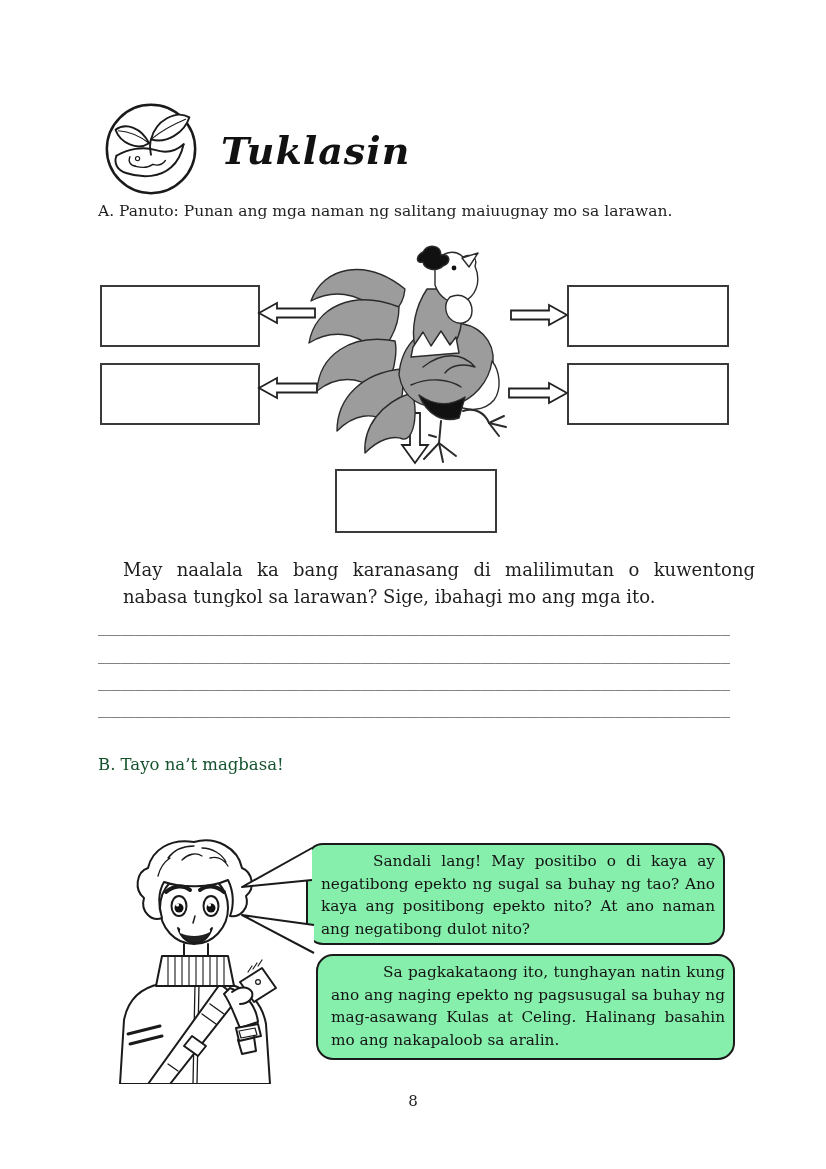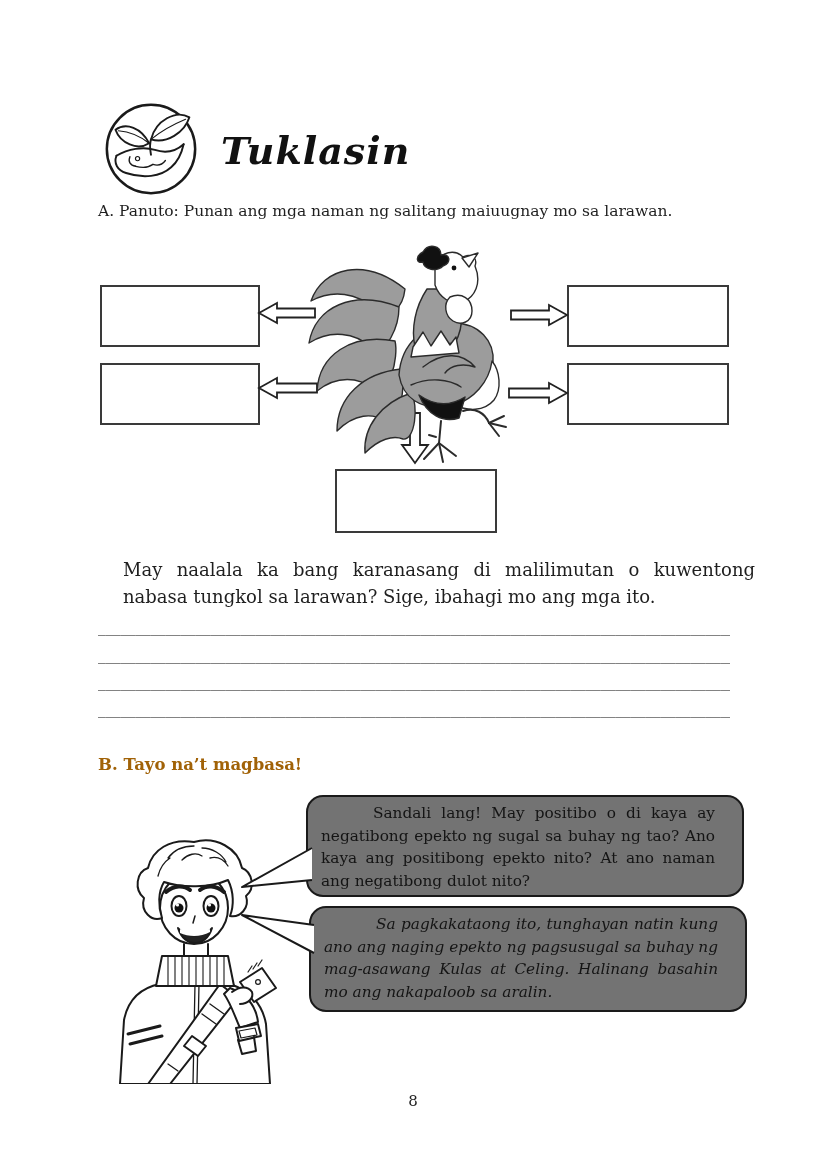--- a/index.html
+++ b/index.html
@@ -29,30 +29,30 @@
   .rooster{position:absolute;left:303px;top:0px;width:212px;height:224px;}
   
   .followup{position:absolute;left:98px;top:556px;width:632px;font-size:18px;line-height:27px;text-align:justify;margin-left:25px;}
   
   .answer-line{
     position:absolute;left:98px;width:632px;height:22px;overflow:hidden;
     font-size:15px;letter-spacing:0px;white-space:nowrap;color:#2a2a2a;
   }
   .al-0{top:618px;}.al-1{top:646px;}.al-2{top:673px;}.al-3{top:700px;}
   
-  .section-b-heading{position:absolute;left:98px;top:755px;font-size:16.5px;font-weight:bold;color:#a16207;}
+  .section-b-heading{position:absolute;left:98px;top:755px;font-size:16.5px;font-weight:normal;color:#14532d;}
   .character{position:absolute;left:98px;top:836px;width:200px;height:248px;}
   .bubble{
-    position:absolute;background:#737373;border:2px solid #1a1a1a;border-radius:17px;
+    position:absolute;background:#86efac;border:2px solid #1a1a1a;border-radius:17px;
     font-size:15.3px;line-height:22.5px;text-align:justify;
-    padding:5px 27px 5px 13px;color:#141414;
+    padding:5px 8px 5px 13px;color:#141414;margin-top:48px;
   }
   .bubble p{margin:0;text-indent:52px;}
   .bubble-1{left:306px;top:795px;width:394px;height:88px;}
-  .bubble-2{left:309px;top:906px;width:394px;height:92px;font-style:italic;}
+  .bubble-2{left:316px;top:906px;width:394px;height:92px;}
   .tail{position:absolute;}
   .tail-1{left:238px;top:838px;width:80px;height:58px;}
   .tail-2{left:238px;top:903px;width:82px;height:58px;}
   
   .page-number{position:absolute;left:0;top:1092px;width:826px;text-align:center;font-size:15px;color:#222;}
   .watermark{
     position:absolute;left:0;top:1175px;width:826px;text-align:center;
     font-family:"Liberation Sans",sans-serif;font-size:18px;color:#a16207;letter-spacing:1px;
   }
 </style>

